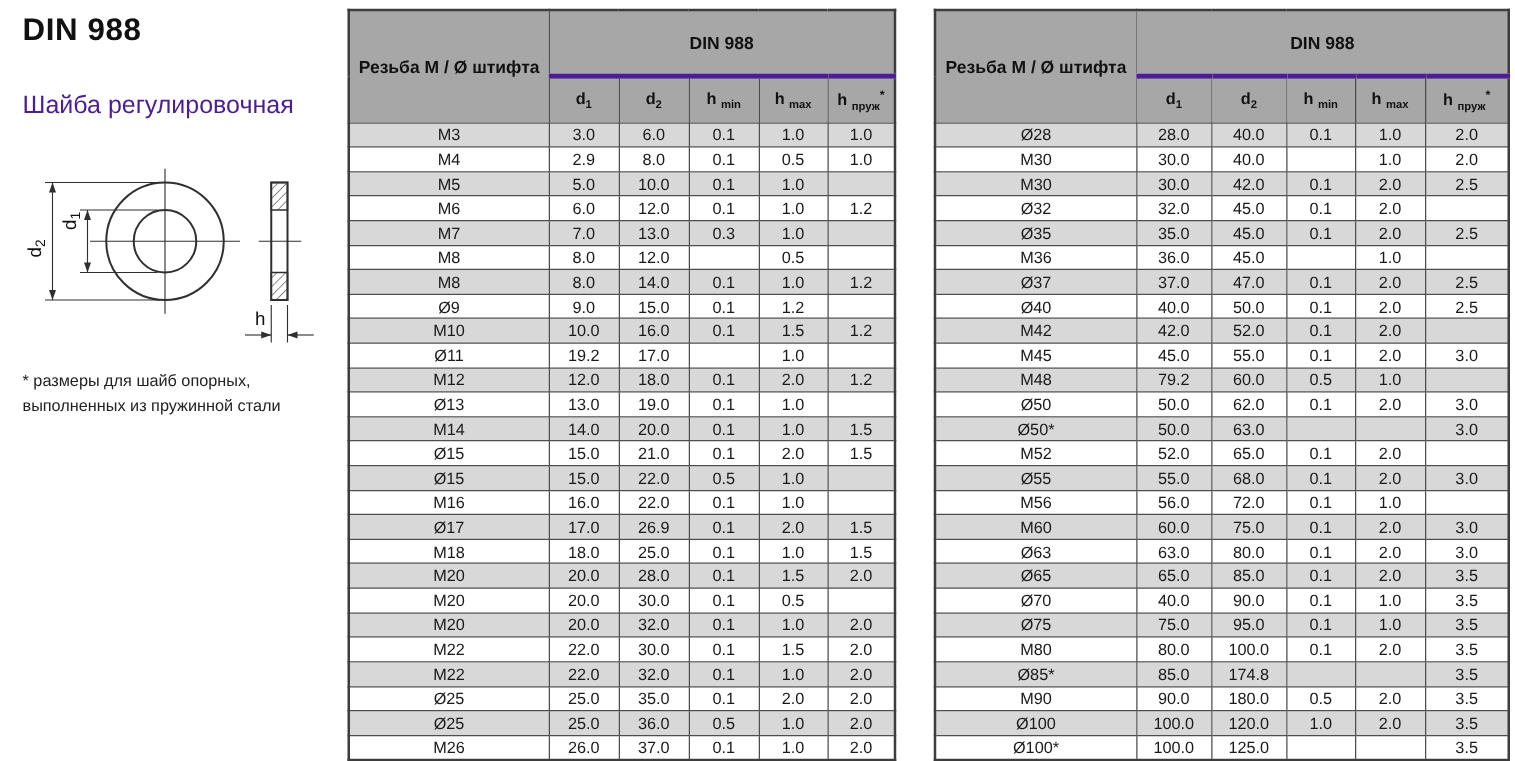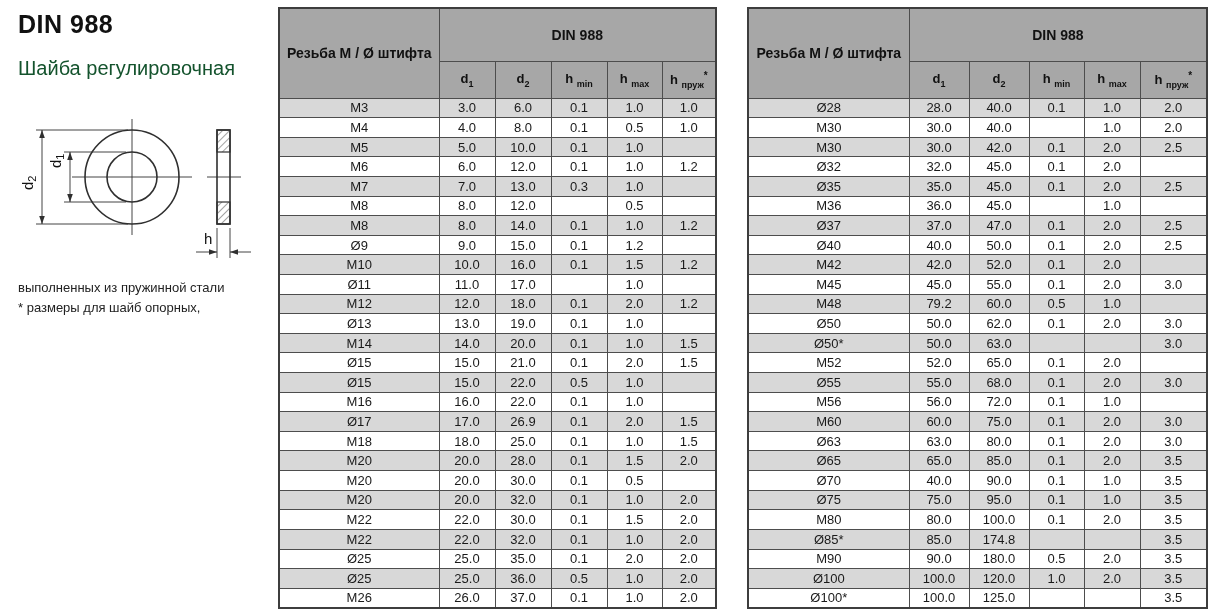--- a/index.html
+++ b/index.html
@@ -9,21 +9,21 @@
     background: #ffffff;
     font-family: "Liberation Sans", sans-serif;
     color: #1a1a1a;
     overflow: hidden;
   }
   .layout { display: flex; width: 1212px; height: 609px; }
 
   
   .left-panel { width: 278px; padding: 8px 4px 0 18px; flex: none; }
   .page-title { font-size: 25px; font-weight: bold; color: #111; margin: 2px 0 0 0; letter-spacing: 0.5px; }
-  .page-subtitle { font-size: 20px; font-weight: 400; color: #14532d; margin-top: 18px; }
+  .page-subtitle { font-size: 20px; font-weight: 400; color: #4c1d95; margin-top: 34px; }
   .diagram-wrap { margin-top: 12px; margin-left: 2px; }
   .footnote { font-size: 13px; color: #222; line-height: 1.55; margin-top: 10px; }
 
   
   .tables { display: flex; gap: 30px; padding-top: 7px; }
   table.din {
     border-collapse: collapse;
     table-layout: fixed;
     border: 2px solid #3d3d3d;
     flex: none;
@@ -34,21 +34,21 @@
     border: 1px solid #4d4d4d;
     text-align: center;
     vertical-align: middle;
     padding: 0;
     overflow: hidden;
     white-space: nowrap;
   }
   table.din thead th { background: #a7a7a7; color: #111; }
   th.thread-col { font-size: 14px; font-weight: bold; }
   th.group-col  { font-size: 14px; font-weight: bold; height: 53px; }
-  tr.subhead th { font-size: 13px; font-weight: bold; height: 37px; border-top: 1px solid #4c1d95; }
+  tr.subhead th { font-size: 13px; font-weight: bold; height: 37px; border-top: 4px solid #4c1d95; }
   tr.subhead th sub { font-size: 9px; font-weight: bold; }
   tr.subhead th sup { font-size: 10px; font-weight: bold; }
   table.din tbody td { font-size: 13px; height: 19px; background: #ffffff; }
   table.din tbody tr.shade td { background: #d8d8d8; }
 
   
   .draw  { stroke: #2f2f2f; stroke-width: 1.6; fill: none; }
   .thin  { stroke: #2f2f2f; stroke-width: 0.9; fill: none; }
   .arrow { fill: #2f2f2f; stroke: none; }
   .dimtext { font-family: "Liberation Sans", sans-serif; font-size: 15px; fill: #111; }
@@ -109,22 +109,22 @@
           <line class="thin" x1="176" y1="160" x2="197" y2="160"></line>
           <line class="thin" x1="210" y1="160" x2="231" y2="160"></line>
           <polygon class="arrow" points="197,160 189,157.2 189,162.8"></polygon>
           <polygon class="arrow" points="210,160 218,157.2 218,162.8"></polygon>
           <text class="dimtext" x="184" y="152">h</text>
         </g>
       </svg>
     </div>
 
     <div class="footnote">
+      <div>* размеры для шайб опорных,</div>
       <div>выполненных из пружинной стали</div>
-      <div>* размеры для шайб опорных,</div>
     </div>
   </div>
 
   <div class="tables">
 
     <table class="din t1">
       <colgroup>
         <col style="width:160px">
           <col style="width:56px">
           <col style="width:56px">
@@ -149,21 +149,21 @@
           <tr class="shade">
             <td>M3</td>
             <td>3.0</td>
             <td>6.0</td>
             <td>0.1</td>
             <td>1.0</td>
             <td>1.0</td>
           </tr>
           <tr>
             <td>M4</td>
-            <td>4.0</td>
+            <td>2.9</td>
             <td>8.0</td>
             <td>0.1</td>
             <td>0.5</td>
             <td>1.0</td>
           </tr>
           <tr class="shade">
             <td>M5</td>
             <td>5.0</td>
             <td>10.0</td>
             <td>0.1</td>
@@ -213,21 +213,21 @@
           <tr class="shade">
             <td>M10</td>
             <td>10.0</td>
             <td>16.0</td>
             <td>0.1</td>
             <td>1.5</td>
             <td>1.2</td>
           </tr>
           <tr>
             <td>Ø11</td>
-            <td>11.0</td>
+            <td>19.2</td>
             <td>17.0</td>
             <td></td>
             <td>1.0</td>
             <td></td>
           </tr>
           <tr class="shade">
             <td>M12</td>
             <td>12.0</td>
             <td>18.0</td>
             <td>0.1</td>

